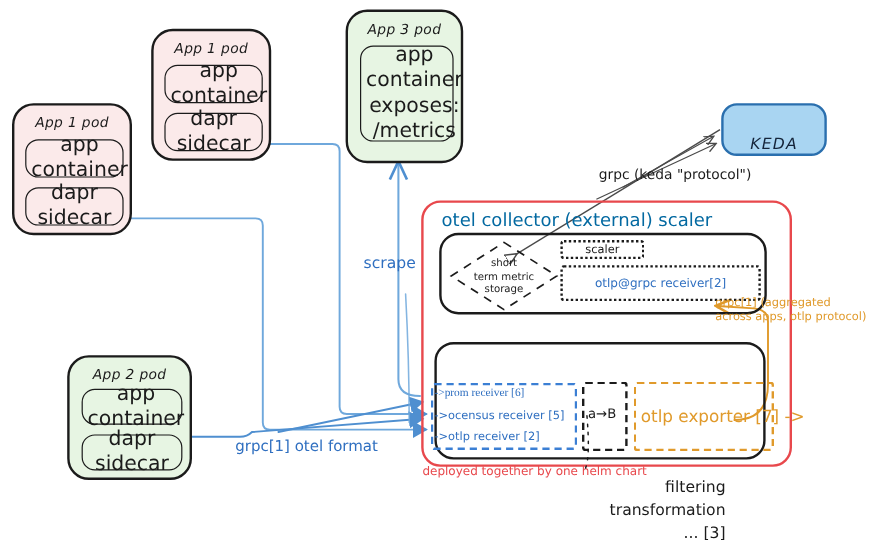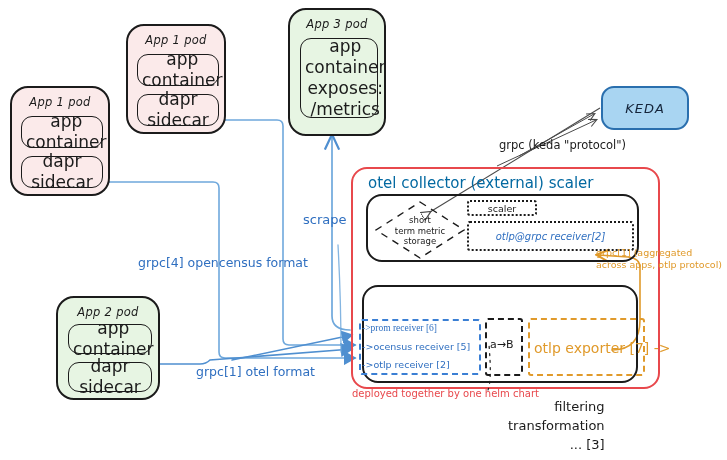--- a/index.html
+++ b/index.html
@@ -43,21 +43,21 @@
   .box-title{
     position:absolute;font-size:15px;color:#0369a1;white-space:nowrap;
   }
 
   .dotbox{
     position:absolute;box-sizing:border-box;
     border:2px dotted #1b1b1b;border-radius:3px;
     display:flex;align-items:center;justify-content:center;
     font-size:9.5px;color:#1b1b1b;
   }
-  .dotbox.blue{color:#2f6fc0;font-size:10px;font-style:italic;}
+  .dotbox.blue{color:#2f6fc0;font-size:10px;}
 
   .dashbox{
     position:absolute;box-sizing:border-box;border-radius:3px;
   }
   .dash-blue{border:2px dashed #3b7fd4;}
   .dash-black{border:2px dashed #1b1b1b;}
   .dash-orange{border:2px dashed #e09a2b;}
 
   .recv{
     position:absolute;font-size:9.5px;color:#2f6fc0;white-space:nowrap;
@@ -154,21 +154,21 @@
   <div class="node pod green" style="left:56px;top:296px;width:104px;height:104px;">
     <div class="pod-title">App 2 pod</div>
     <div class="inner" style="left:10px;top:26px;width:84px;height:30px;">
       <span>app container</span>
     </div>
     <div class="inner" style="left:10px;top:64px;width:84px;height:30px;">
       <span>dapr sidecar</span>
     </div>
   </div>
 
-  <div class="node keda" style="left:601px;top:86px;width:88px;height:44px;">
+  <div class="node keda" style="left:601px;top:86px;width:88px;height:44px;align-items:flex-end;">
     <span>KEDA</span>
   </div>
 
   <div class="node redbox" style="left:351px;top:167px;width:309px;height:222px;"></div>
 
   <div class="node" style="left:360px;top:172px;width:292px;height:100px;">
     <div class="box-title" style="left:8px;top:2px;">otel collector (external) scaler</div>
 
     <div class="node blackbox" style="left:6px;top:22px;width:273px;height:68px;">
       <div class="storage" style="left:12px;top:19px;width:80px;white-space:pre-line;">short
@@ -196,21 +196,20 @@
 
     <div class="dashbox dash-black" style="left:121px;top:31px;width:38px;height:58px;"></div>
     <div class="ab" style="left:126px;top:51px;">a→B</div>
 
     <div class="dashbox dash-orange" style="left:164px;top:31px;width:117px;height:58px;"></div>
     <div class="exp" style="left:170px;top:53px;">otlp exporter [7] -&gt;</div>
   </div>
 
   <div class="lbl lbl-blue" style="left:303px;top:212px;font-size:13px;">scrape</div>
 
-  <div class="lbl lbl-blue" style="left:138px;top:255px;font-size:12.5px;">grpc[4] opencensus format</div>
 
   <div class="lbl lbl-blue" style="left:196px;top:364px;font-size:12.5px;">grpc[1] otel format</div>
 
   <div class="lbl lbl-black" style="left:499px;top:138px;font-size:11.5px;">grpc (keda "protocol")</div>
 
   <div class="lbl lbl-orange" style="left:596px;top:247px;font-size:9.5px;">grpc[1] (aggregated</div>
   <div class="lbl lbl-orange" style="left:596px;top:259px;font-size:9.5px;">across apps, otlp protocol)</div>
 
   <div class="lbl lbl-red" style="left:352px;top:388px;font-size:10px;">deployed together by one helm chart</div>
 

